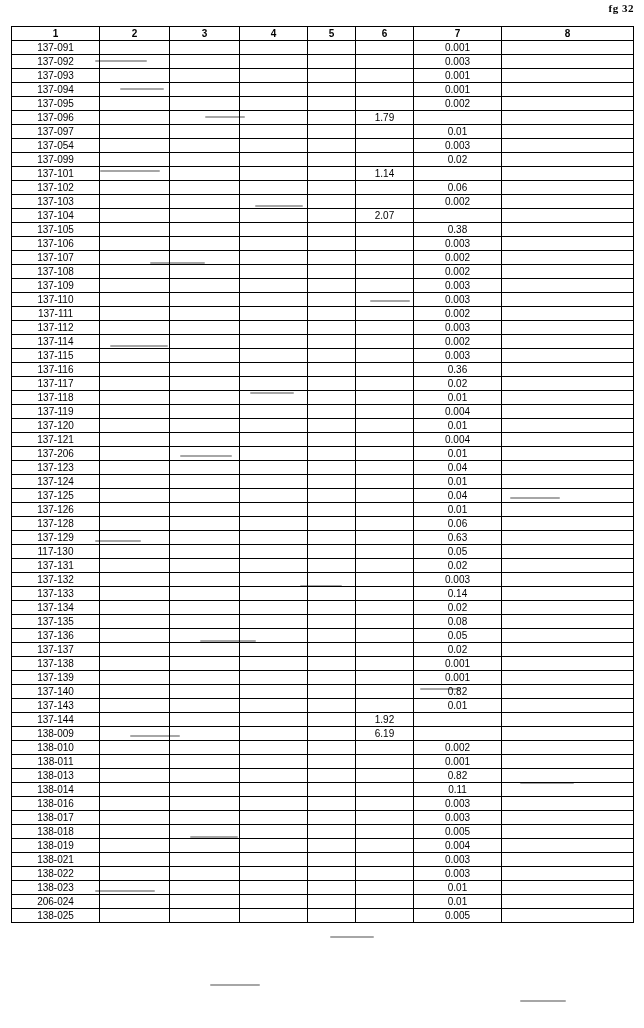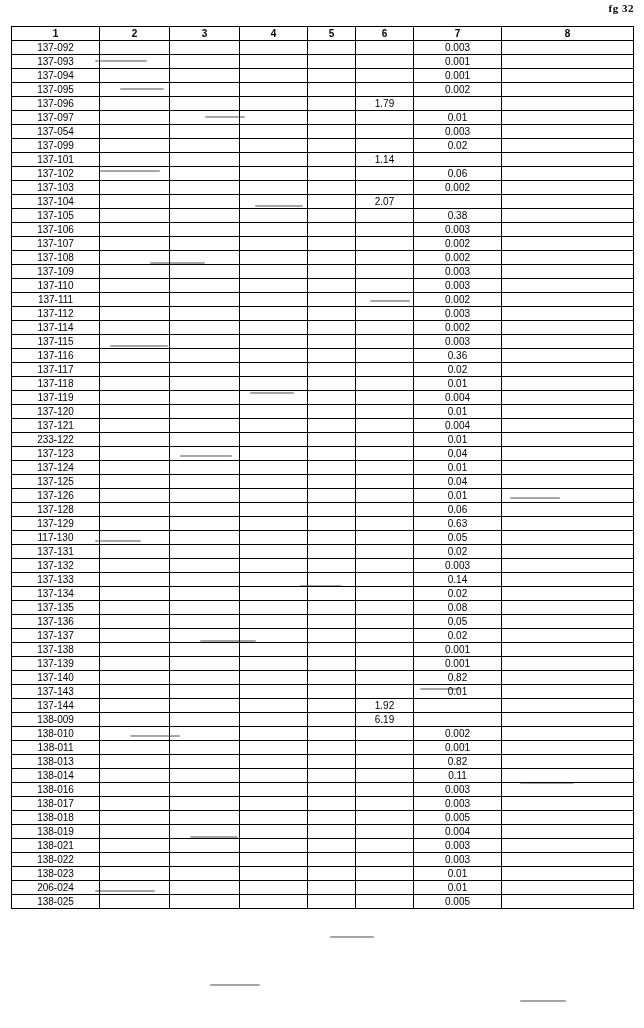--- a/index.html
+++ b/index.html
@@ -108,20 +108,30 @@
           <th>3</th>
           <th>4</th>
           <th>5</th>
           <th>6</th>
           <th>7</th>
           <th>8</th>
         </tr>
       </thead>
       <tbody id="tbody">
           <tr>
+            <td class="c1">137-091</td>
+            <td></td>
+            <td></td>
+            <td></td>
+            <td></td>
+            <td></td>
+            <td>0.001</td>
+            <td></td>
+          </tr>
+          <tr>
             <td class="c1">137-092</td>
             <td></td>
             <td></td>
             <td></td>
             <td></td>
             <td></td>
             <td>0.003</td>
             <td></td>
           </tr>
           <tr>
@@ -388,21 +398,21 @@
             <td class="c1">137-121</td>
             <td></td>
             <td></td>
             <td></td>
             <td></td>
             <td></td>
             <td>0.004</td>
             <td></td>
           </tr>
           <tr>
-            <td class="c1">233-122</td>
+            <td class="c1">137-206</td>
             <td></td>
             <td></td>
             <td></td>
             <td></td>
             <td></td>
             <td>0.01</td>
             <td></td>
           </tr>
           <tr>
             <td class="c1">137-123</td>

